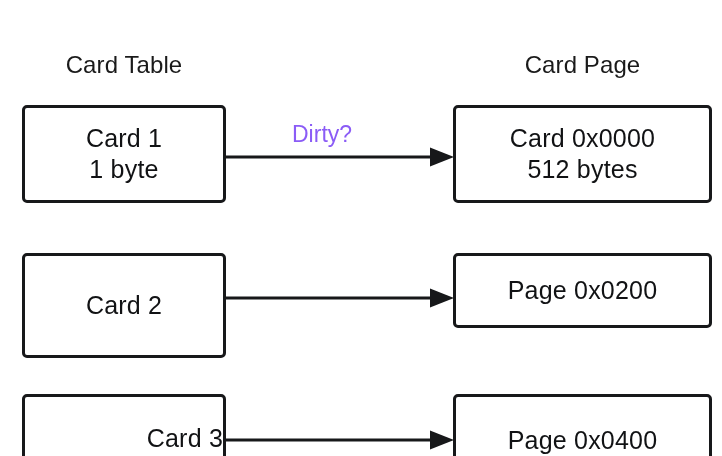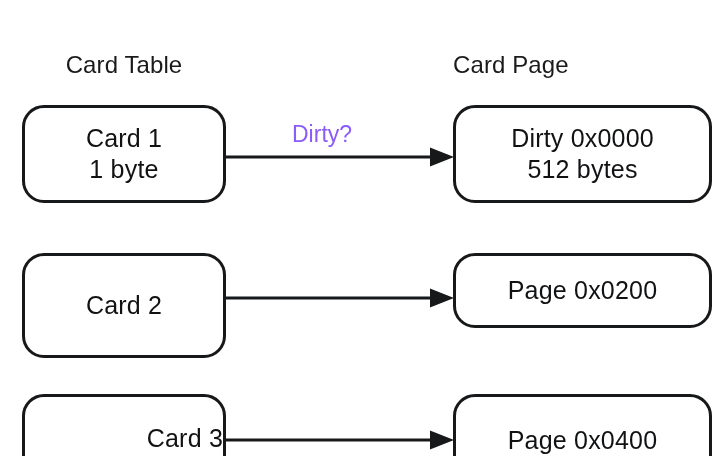--- a/index.html
+++ b/index.html
@@ -22,28 +22,28 @@
   .col-header {
     position: absolute;
     font-size: 24px;
     line-height: 1;
     color: #1a1a1a;
     white-space: nowrap;
     font-weight: 400;
     letter-spacing: 0.1px;
   }
   #header-card-table { left: 0px; top: 16px; width: 248px; text-align: center; }
-  #header-card-page  { left: 453px; top: 16px; width: 259px; }
+  #header-card-page  { left: 453px; top: 16px; width: 259px; text-align: center; }
 
   .node {
     position: absolute;
     box-sizing: border-box;
     background: #ffffff;
     border: 3px solid #17181a;
-    border-radius: 22px;
+    border-radius: 5px;
     display: flex;
     flex-direction: column;
     align-items: center;
     justify-content: center;
     color: #111214;
     font-size: 25px;
     line-height: 31px;
     text-align: center;
     white-space: nowrap;
     letter-spacing: 0.2px;
@@ -99,21 +99,21 @@
   <div class="edge" id="edge-1">
     <svg width="234" height="28" viewBox="0 0 234 28" xmlns="http://www.w3.org/2000/svg">
       <line x1="2" y1="14" x2="212" y2="14" stroke="#17181a" stroke-width="3.2"></line>
       <polygon points="208,4.5 232,14 208,23.5" fill="#17181a"></polygon>
     </svg>
   </div>
 
   <div class="edge-label" id="edge-label-dirty">Dirty?</div>
 
   <div class="node page" id="node-page-1">
-    <span class="line1">Dirty 0x0000</span>
+    <span class="line1">Card 0x0000</span>
     <span class="line2">512 bytes</span>
   </div>
 
   <div class="node card" id="node-card-2">
     <span class="line1">Card 2</span>
   </div>
 
   <div class="edge" id="edge-2">
     <svg width="234" height="28" viewBox="0 0 234 28" xmlns="http://www.w3.org/2000/svg">
       <line x1="2" y1="14" x2="212" y2="14" stroke="#17181a" stroke-width="3.2"></line>

